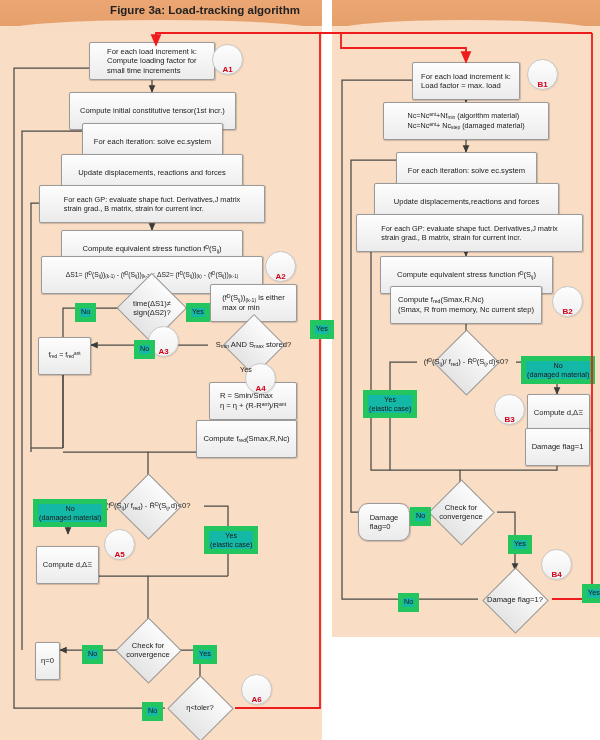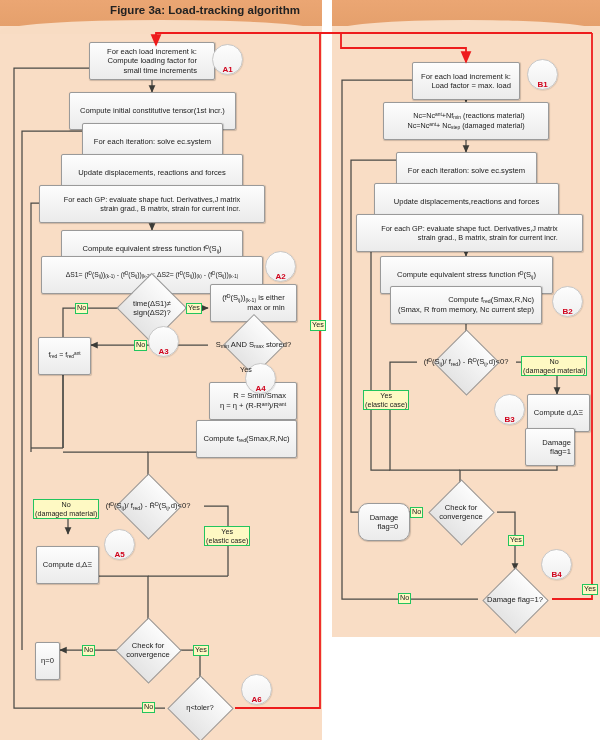--- a/index.html
+++ b/index.html
@@ -35,21 +35,21 @@
     margin-left:44px;
   }
   
   .node {
     position:absolute; z-index:6;
     background:linear-gradient(#fdfdfd,#ebebeb);
     border:1px solid #9a9a9a;
     border-radius:2px;
     font-size:7.6px; color:#1a1a1a;
     display:flex; align-items:center; justify-content:center;
-    text-align:right; line-height:1.25; padding:18px 3px;
+    text-align:left; line-height:1.25; padding:18px 3px;
     box-shadow:0.5px 0.5px 1px rgba(0,0,0,0.18);
   }
   .diamond {
     position:absolute; z-index:6;
     display:flex; align-items:center; justify-content:center;
   }
   .diamond .dshape {
     position:absolute; left:0; top:0; width:100%; height:100%;
     background:linear-gradient(#fcfcfc,#e4e4e4);
     border:1px solid #9a9a9a;
@@ -63,21 +63,21 @@
     position:absolute; z-index:7;
     border-radius:50%;
     background:linear-gradient(#fdfdfd,#f0f0f0);
     border:1px solid #c8c8c8;
     color:#d0021b; font-size:8px; font-weight:bold;
     display:flex; align-items:flex-end; justify-content:center;
     box-shadow:0.5px 0.5px 1px rgba(0,0,0,0.15);
   }
   .edgelabel {
     position:absolute; z-index:7;
-    background:#fef9c3; border:1px solid #22c55e;
+    background:#14b8a6; border:5px solid #22c55e;
     font-size:7.2px; color:#1a1a1a;
     padding:0 1px; line-height:1.2; text-align:center;
     white-space:nowrap;
   }
   .edgelabel.nobox { background:transparent; border:none; }
   svg.wires { position:absolute; left:0; top:0; width:600px; height:740px; z-index:4; pointer-events:none; }
   svg.wires-red { z-index:8; }
   sub { font-size:0.68em; vertical-align:-0.25em; }
   sup { font-size:0.68em; vertical-align:0.45em; }
 </style>
@@ -361,21 +361,21 @@
     <span>For each load increment k:</span><br>
     <span>Load factor = max. load</span>
   </span>
 </div>
 <div class="tag" style="left:527px; top:59px; width:31px; height:31px;">
   <span>B1</span>
 </div>
 
 <div class="node" style="left:383px; top:102px; width:166px; height:34px; font-size:7.2px;">
   <span>
-    <span>Nc=Nc</span><sup>ant</sup><span>+Nf</span><sub>min</sub><span> (reactions material)</span><br>
+    <span>Nc=Nc</span><sup>ant</sup><span>+Nf</span><sub>min</sub><span> (algorithm material)</span><br>
     <span>Nc=Nc</span><sup>ant</sup><span>+ Nc</span><sub>step</sub><span> (damaged material)</span>
   </span>
 </div>
 
 <div class="node" style="left:396px; top:152px; width:141px; height:16px;">
   <span>For each iteration: solve ec.system</span>
 </div>
 
 <div class="node" style="left:374px; top:183px; width:185px; height:16px;">
   <span>Update displacements,reactions and forces</span>
@@ -415,21 +415,21 @@
   <span>(elastic case)</span>
 </div>
 <div class="tag" style="left:494px; top:394px; width:31px; height:31px;">
   <span>B3</span>
 </div>
 
 <div class="node" style="left:527px; top:394px; width:63px; height:17px;">
   <span>Compute d,ΔΞ</span>
 </div>
 
-<div class="node" style="left:525px; top:428px; width:50px; height:17px;">
+<div class="node" style="left:525px; top:428px; width:65px; height:17px;">
   <span>Damage flag=1</span>
 </div>
 
 <div class="diamond" style="left:430px; top:490px; width:62px; height:44px;">
   <div class="dshape" style="width:47px;height:47px;left:7.5px;top:-1.5px;"></div>
   <div class="dlabel">
     <span>Check for</span><br>
     <span>convergence</span>
   </div>
 </div>

